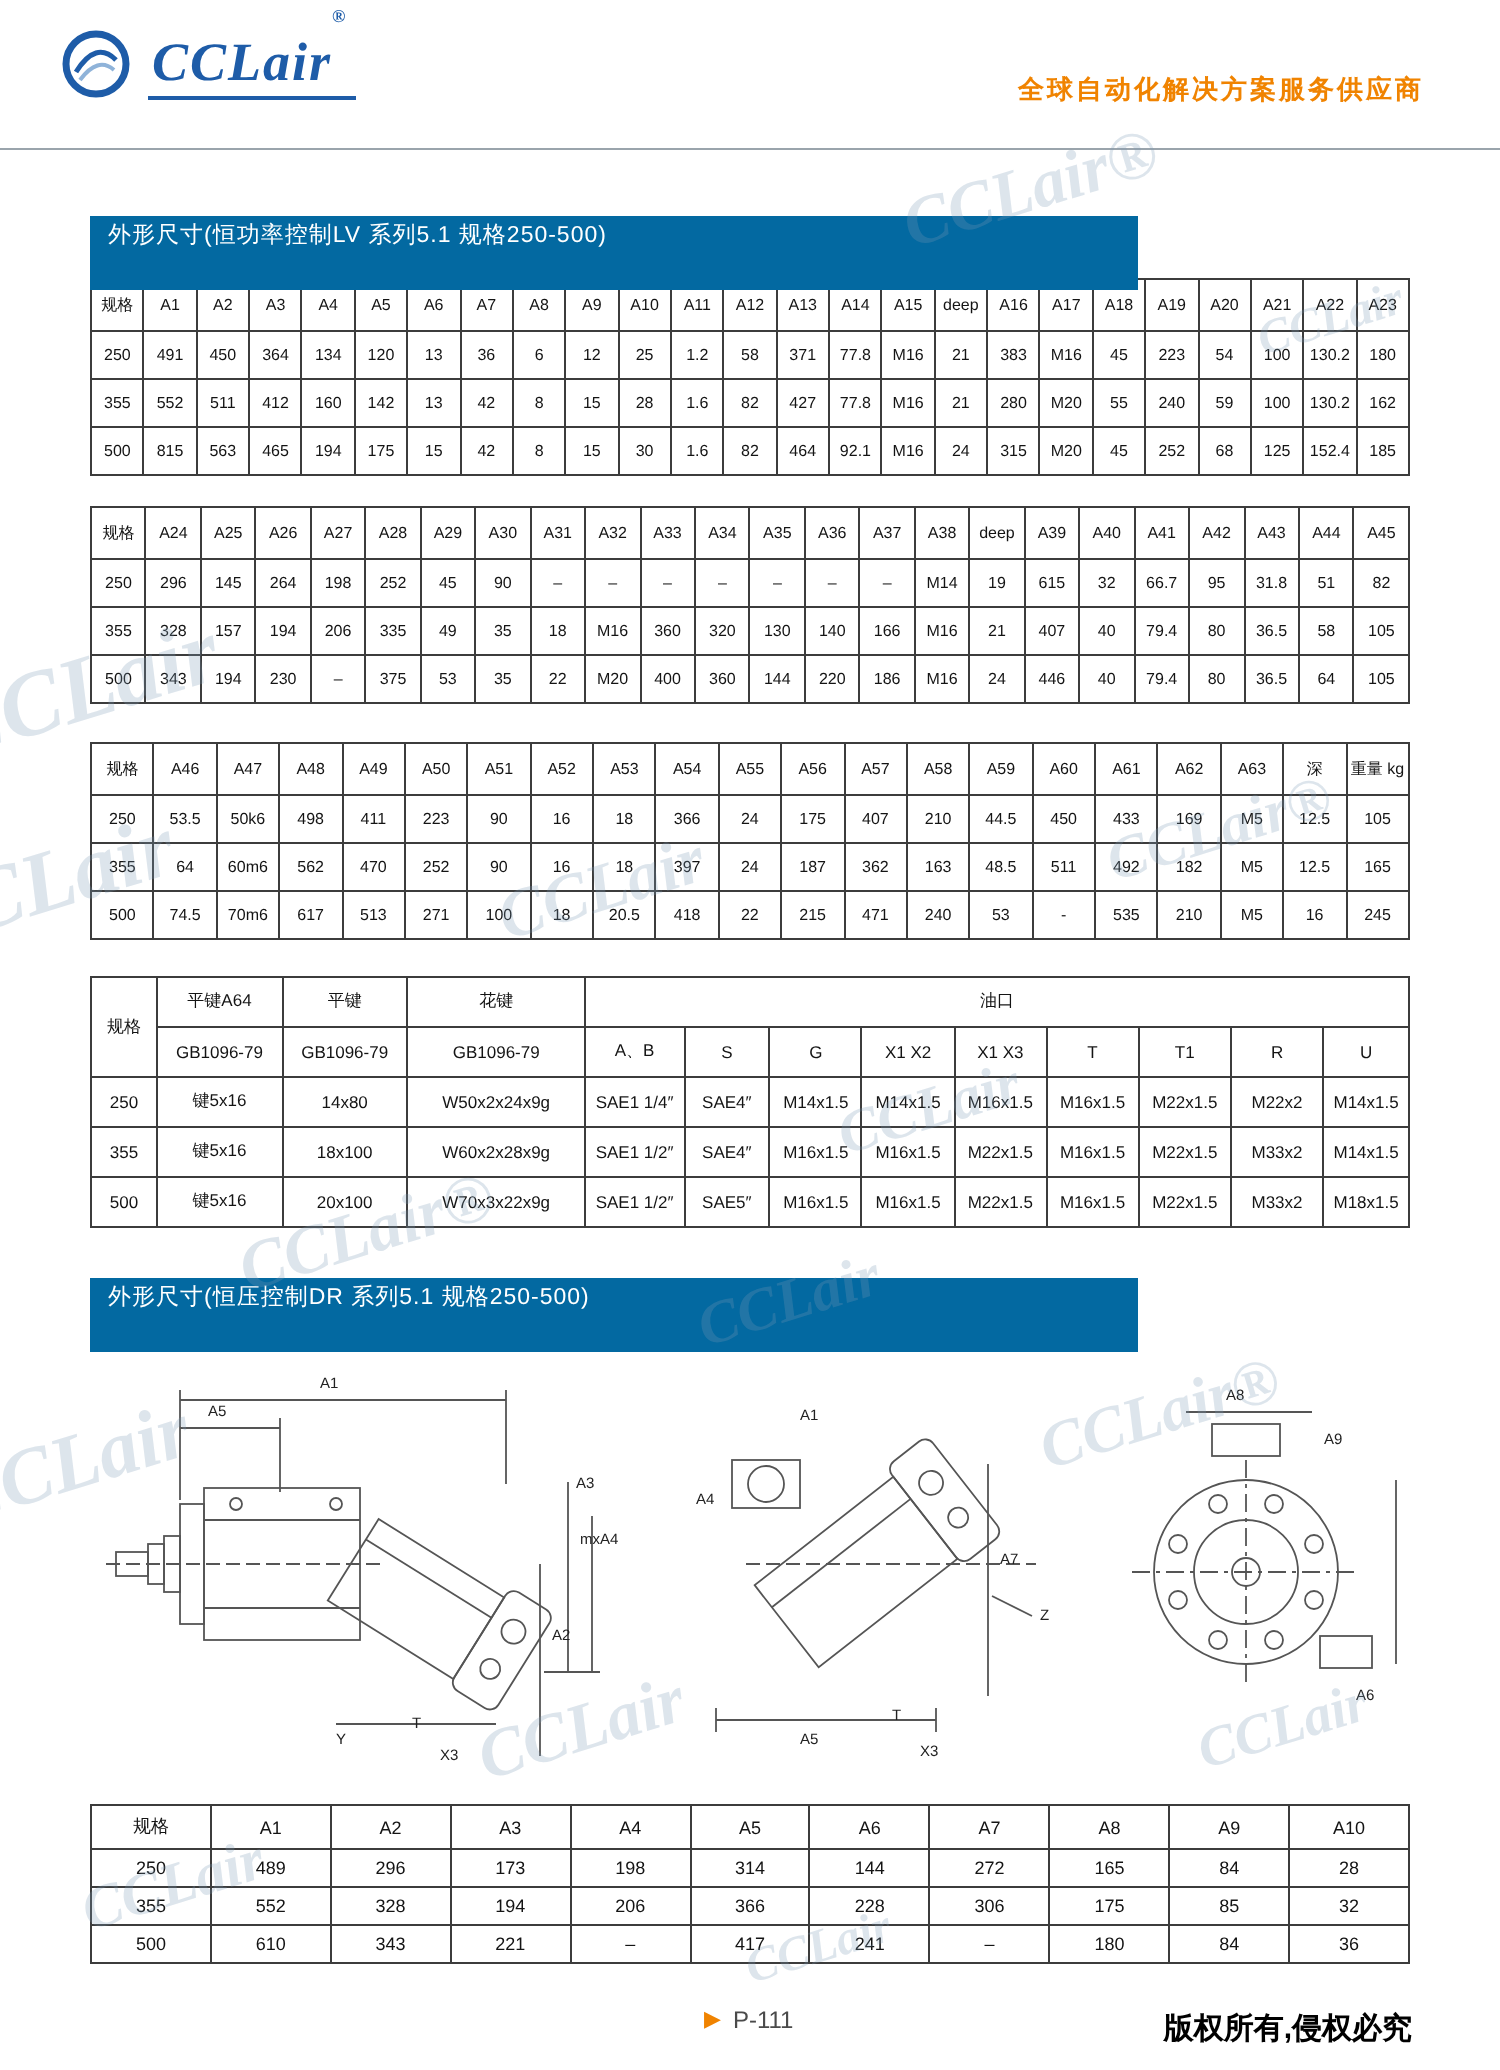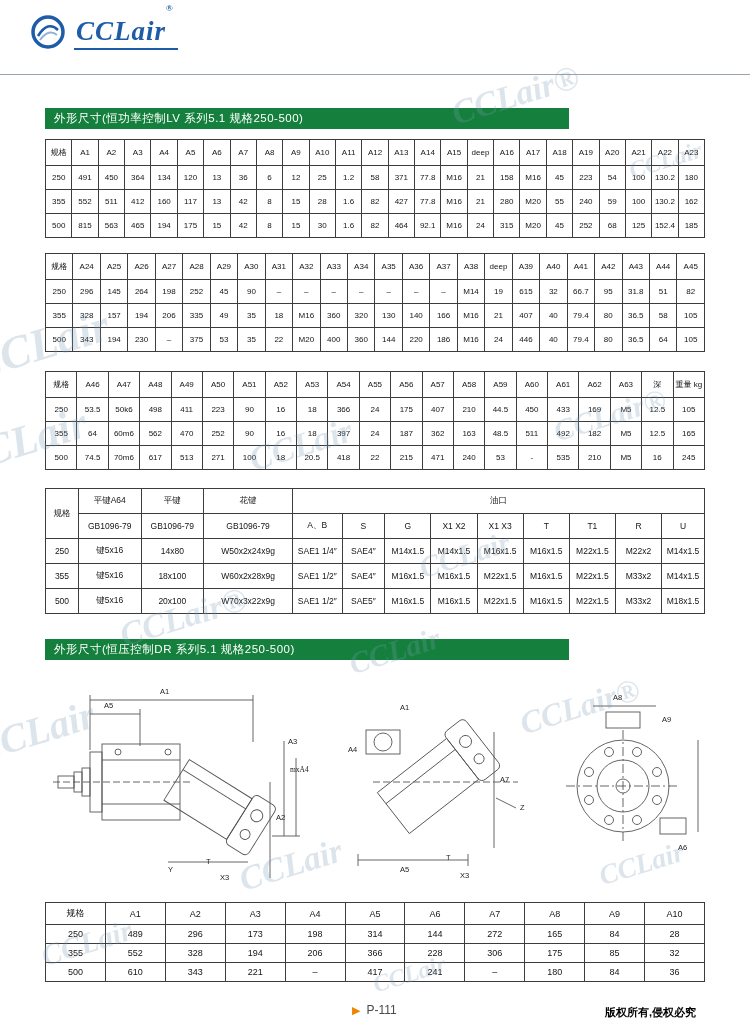--- a/index.html
+++ b/index.html
@@ -19,21 +19,21 @@
   .logo-mark{flex:0 0 auto}
   .logo-text{font-family:"Liberation Serif",serif;font-style:italic;font-weight:700;
              font-size:27px;color:#1e5ca8;letter-spacing:1px;
              border-bottom:2px solid #1e5ca8;padding:0 4px 3px 2px;line-height:1}
   .logo-reg{font-size:9px;color:#1e5ca8;vertical-align:top;position:relative;top:-14px}
   .tagline{position:absolute;right:8px;top:22px;color:#f08300;font-size:13px;
            font-weight:700;letter-spacing:1.5px}
   .header-rule{position:absolute;top:74px;left:0;width:750px;height:1px;background:#9aa4ac;z-index:2}
 
   
-  .sec-title{position:absolute;left:45px;width:524px;height:21px;background:#15803d;
+  .sec-title{position:absolute;left:45px;width:524px;height:37px;background:#0369a1;
              color:#fff;font-size:11.5px;line-height:21px;padding-left:9px;
              letter-spacing:.5px;z-index:3}
   .sec-title-1{top:108px}
   .sec-title-2{top:639px}
 
   
   .tbl{position:absolute;left:45px;width:660px;z-index:2}
   .tbl table{width:100%;border-collapse:collapse;table-layout:fixed}
   .tbl th,.tbl td{border:1px solid #3c3c3c;font-weight:400;text-align:center;
                   white-space:nowrap;overflow:hidden;color:#141414;background:transparent}
@@ -44,21 +44,21 @@
 
   
   .drawing{position:absolute;top:686px;left:48px;width:655px;height:205px;z-index:2}
   .drawing svg{position:absolute;left:0;top:0}
   .dlabel{position:absolute;font-size:7.5px;color:#222;line-height:1;z-index:3}
 
   
   .footer-page{position:absolute;left:352px;top:1003px;font-size:12px;color:#4a4a4a;
                display:flex;align-items:center;gap:6px;z-index:2}
   .arrow{color:#f08300;font-size:11px;line-height:1}
-  .footer-copy{position:absolute;right:54px;top:1005px;font-size:11px;font-weight:700;
+  .footer-copy{position:absolute;right:44px;top:1005px;font-size:15px;font-weight:700;
                color:#000;z-index:2}
 </style>
 </head>
 <body>
 
 <div class="page">
 
   <div class="watermark-layer">
       <span class="wm" style="left: 450px; top: 78px; font-size: 34px;">CCLair®</span>
       <span class="wm" style="left: 628px; top: 148px; font-size: 24px;">CCLair</span>
@@ -79,20 +79,21 @@
 
   <div class="header">
     <div class="logo">
       <svg class="logo-mark" width="36" height="36" viewBox="0 0 36 36">
         <circle cx="18" cy="18" r="15" fill="none" stroke="#1e5ca8" stroke-width="3.5"></circle>
         <path d="M8 22 Q18 6 28 16" fill="none" stroke="#1e5ca8" stroke-width="2.5"></path>
         <path d="M10 26 Q19 14 27 21" fill="none" stroke="#8fb3d9" stroke-width="2"></path>
       </svg>
       <span class="logo-text"><span>CCLair</span><sup class="logo-reg">®</sup></span>
     </div>
+    <div class="tagline">全球自动化解决方案服务供应商</div>
   </div>
   <div class="header-rule"></div>
 
   <div class="sec-title sec-title-1">外形尺寸(恒功率控制LV 系列5.1 规格250-500)</div>
 
   <div class="tbl tbl-1 t-dense">
       <table>
         <thead>
           <tr>
             <th>规格</th>
@@ -134,36 +135,36 @@
             <td>36</td>
             <td>6</td>
             <td>12</td>
             <td>25</td>
             <td>1.2</td>
             <td>58</td>
             <td>371</td>
             <td>77.8</td>
             <td>M16</td>
             <td>21</td>
-            <td>158</td>
+            <td>383</td>
             <td>M16</td>
             <td>45</td>
             <td>223</td>
             <td>54</td>
             <td>100</td>
             <td>130.2</td>
             <td>180</td>
           </tr>
           <tr>
             <td>355</td>
             <td>552</td>
             <td>511</td>
             <td>412</td>
             <td>160</td>
-            <td>117</td>
+            <td>142</td>
             <td>13</td>
             <td>42</td>
             <td>8</td>
             <td>15</td>
             <td>28</td>
             <td>1.6</td>
             <td>82</td>
             <td>427</td>
             <td>77.8</td>
             <td>M16</td>
@@ -581,21 +582,21 @@
           <rect x="612" y="132" width="26" height="16"></rect>
           <line x1="545" y1="20" x2="608" y2="20"></line>
           <line x1="650" y1="54" x2="650" y2="146"></line>
         </g>
       </g>
     </svg>
     <div>
         <span class="dlabel" style="left: 112px; top: 2px;">A1</span>
         <span class="dlabel" style="left: 56px; top: 16px;">A5</span>
         <span class="dlabel" style="left: 240px; top: 52px;">A3</span>
-        <span class="dlabel" style="left: 242px; top: 80px; font-family: Liberation Serif, serif;">mxA4</span>
+        <span class="dlabel" style="left: 242px; top: 80px;">mxA4</span>
         <span class="dlabel" style="left: 228px; top: 128px;">A2</span>
         <span class="dlabel" style="left: 120px; top: 180px;">Y</span>
         <span class="dlabel" style="left: 158px; top: 172px;">T</span>
         <span class="dlabel" style="left: 172px; top: 188px;">X3</span>
         <span class="dlabel" style="left: 352px; top: 18px;">A1</span>
         <span class="dlabel" style="left: 300px; top: 60px;">A4</span>
         <span class="dlabel" style="left: 452px; top: 90px;">A7</span>
         <span class="dlabel" style="left: 472px; top: 118px;">Z</span>
         <span class="dlabel" style="left: 352px; top: 180px;">A5</span>
         <span class="dlabel" style="left: 398px; top: 168px;">T</span>

